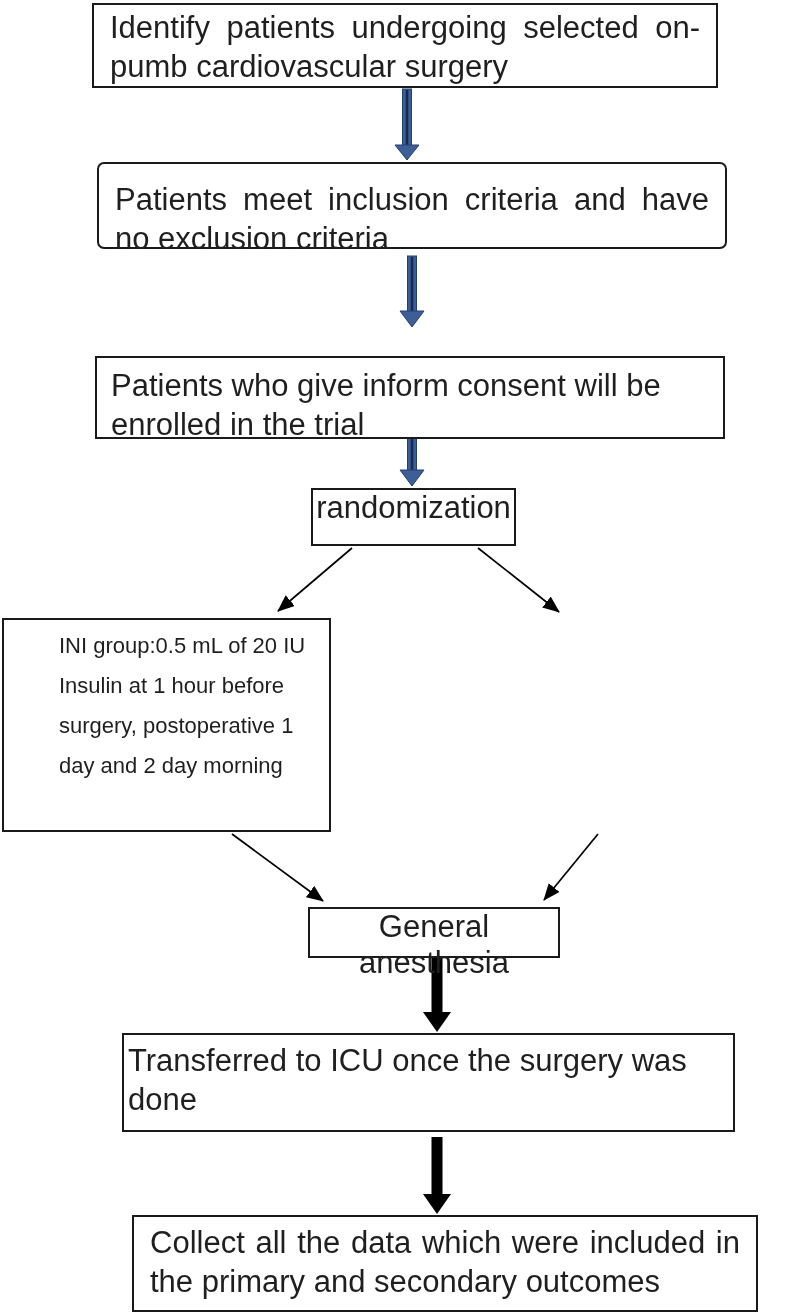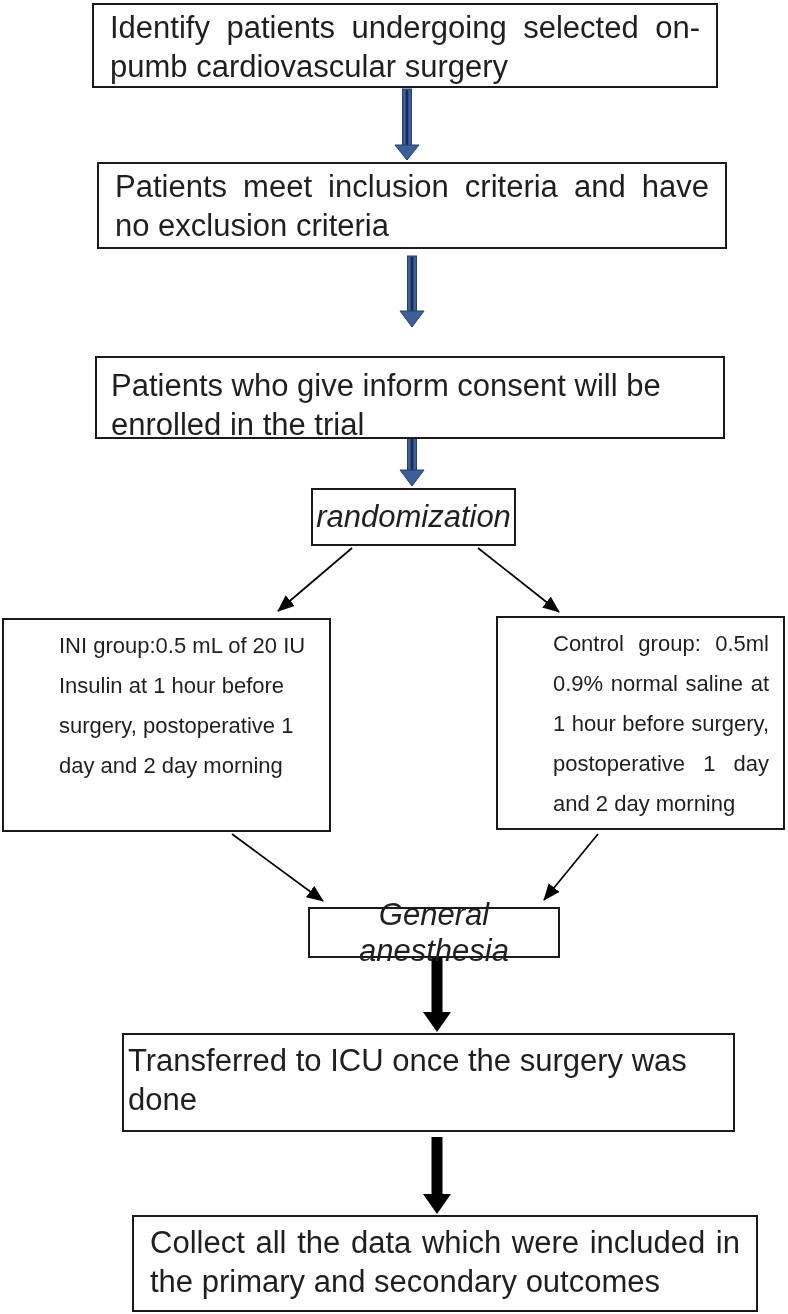--- a/index.html
+++ b/index.html
@@ -11,25 +11,25 @@
     overflow:hidden;
   }
   .arrows{position:absolute;left:0;top:0;width:788px;height:1314px;}
   .box{
     position:absolute;box-sizing:border-box;
     background:var(--box-bg,#ffffff);
     border:2px solid var(--box-border,#1a1a1a);
   }
   .txt{margin:0;font-size:31px;line-height:39px;}
   .justify{text-align:justify;text-align-last:left;}
-  .center-box{display:flex;align-items:center;justify-content:center;text-align:center;font-style:italic;}
+  .center-box{display:flex;justify-content:center;text-align:center;}
   .center-box .txt{line-height:normal;}
 
   .b-identify {left:92px;  top:3px;    width:626px; height:85px;  padding:3px 16px;}
-  .b-criteria {left:97px;  top:162px;  width:630px; height:87px;  padding:3px 16px;}
+  .b-criteria {left:97px;  top:162px;  width:630px; height:87px;  padding:16px 16px;border-radius:7px;}
   .b-consent  {left:95px;  top:330px;  width:630px; height:83px;  padding:8px 14px;margin-top:26px;}
   .b-rand     {left:311px; top:488px;  width:205px; height:58px;}
   .b-ini      {left:2px;   top:618px;  width:329px; height:214px; padding:6px 14px;}
   .b-control  {left:496px; top:616px;  width:289px; height:214px; padding:6px 14px;}
   .b-anes     {left:308px; top:907px;  width:252px; height:51px;}
   .b-icu      {left:122px; top:1033px; width:613px; height:99px;  padding:6px 4px;}
   .b-collect  {left:132px; top:1215px; width:626px; height:97px;  padding:6px 16px;}
 
   .group-txt{font-size:22px;line-height:40px;margin-left:41px;}
 
@@ -100,23 +100,20 @@
   </div>
 
   <div class="box b-rand center-box">
     <p class="txt">randomization</p>
   </div>
 
   <div class="box b-ini">
     <p class="txt group-txt">INI group:0.5 mL of 20 IU Insulin at 1 hour before surgery, postoperative 1 day and 2 day morning</p>
   </div>
 
-  <div class="box b-control">
-    <p class="txt group-txt justify">Control group: 0.5ml 0.9% normal saline at 1 hour before surgery, postoperative 1 day and 2 day morning</p>
-  </div>
 
   <div class="box b-anes center-box">
     <p class="txt">General anesthesia</p>
   </div>
 
   <div class="box b-icu">
     <p class="txt">Transferred to ICU once the surgery was done</p>
   </div>
 
   <div class="box b-collect">

